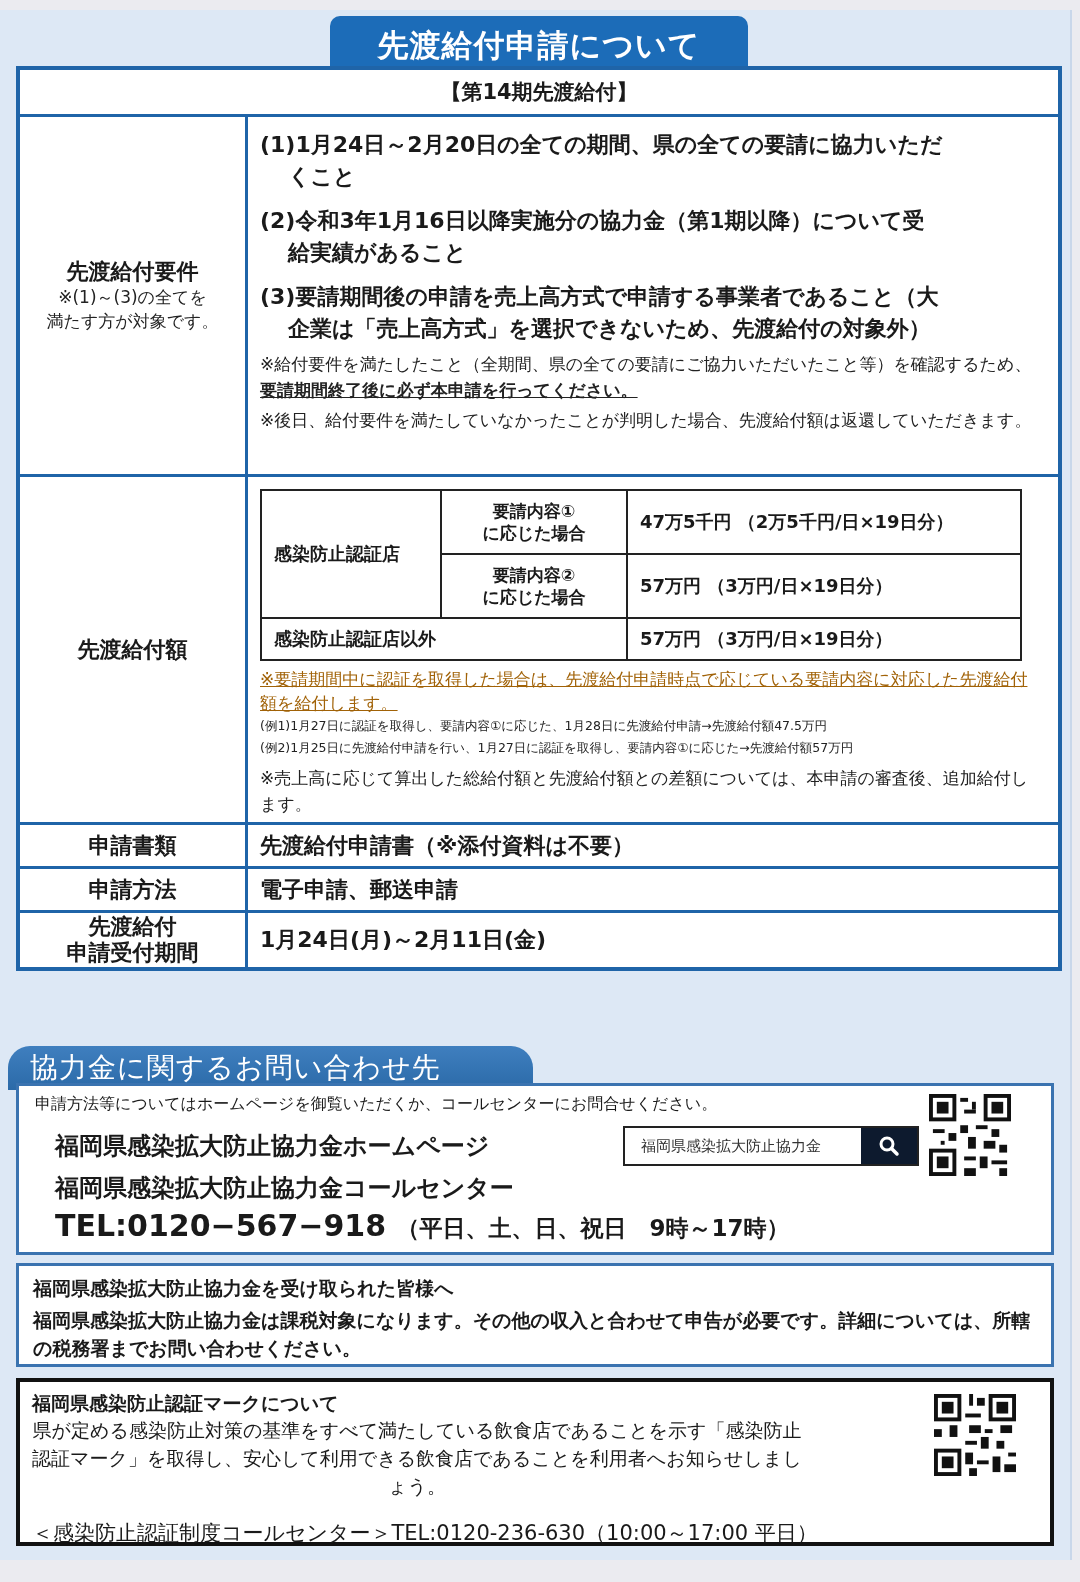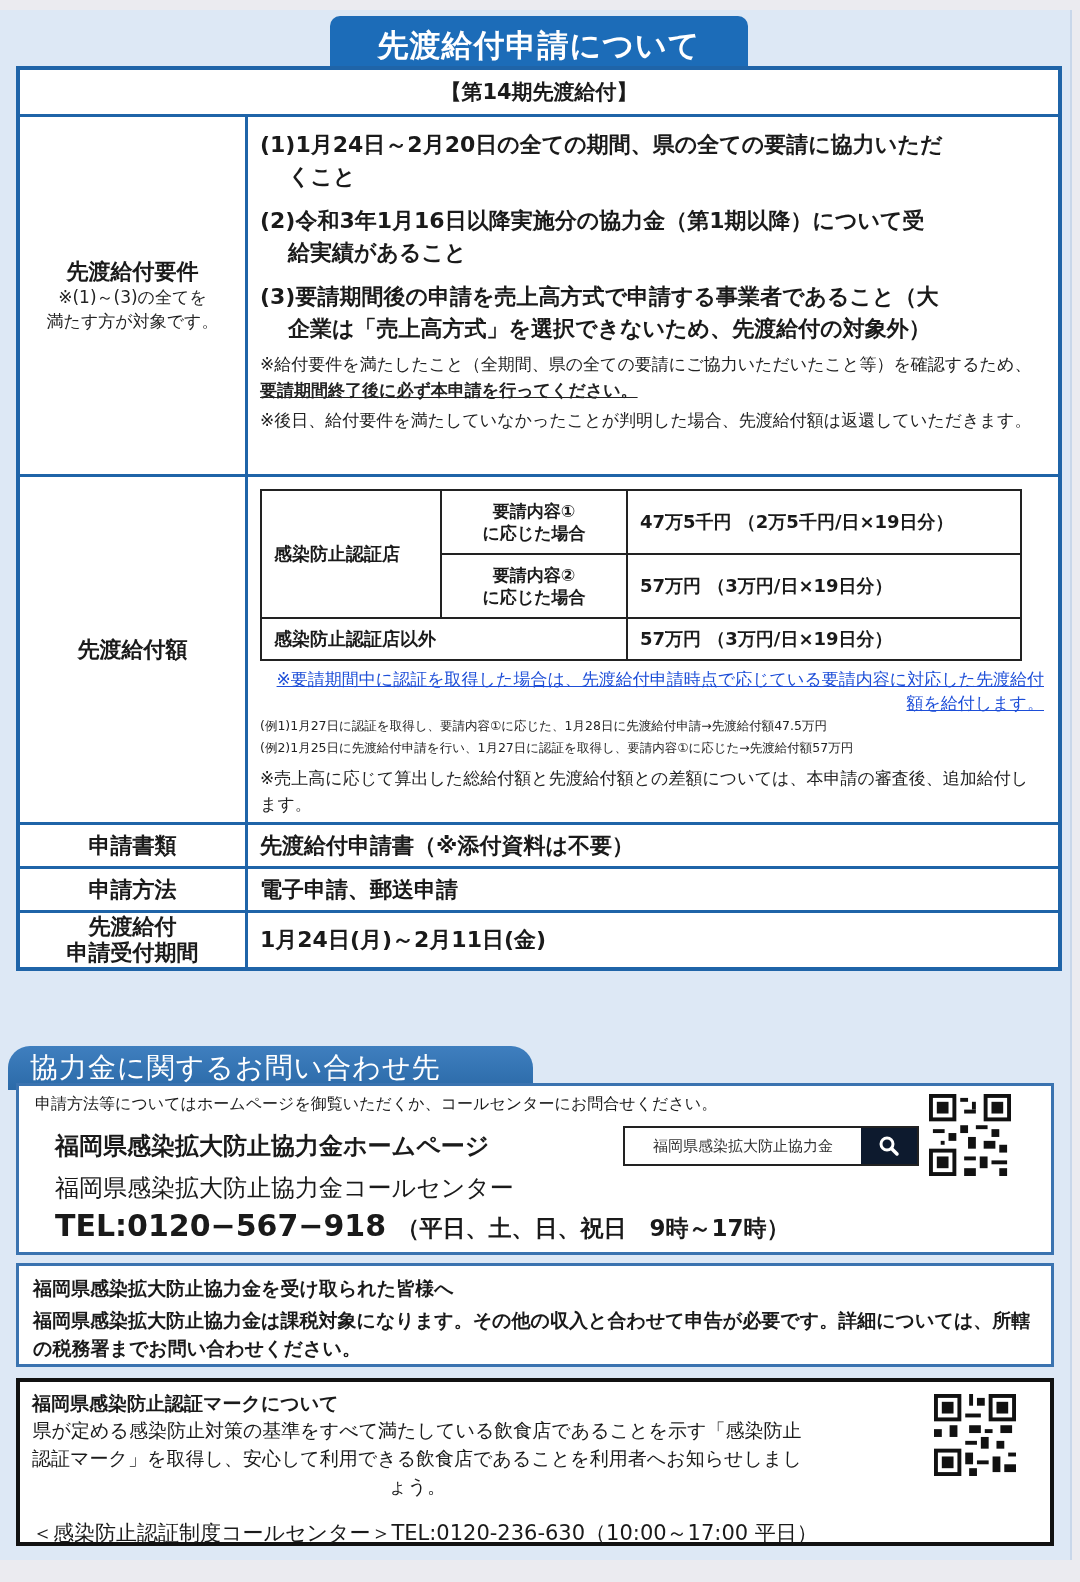--- a/index.html
+++ b/index.html
@@ -39,45 +39,45 @@
   .lcell .lt { font-size: 22px; font-weight: bold; line-height: 26px; }
   .lcell .ls { font-size: 17px; line-height: 24px; color: #222; }
   .rcell { flex: 1; padding: 6px 14px 6px 12px; }
   .req-item { font-size: 22px; font-weight: bold; line-height: 32px; margin-bottom: 12px; }
   .req-item .cont { padding-left: 28px; display: block; }
   .note { font-size: 17px; line-height: 26px; color: #222; margin-bottom: 4px; }
   .note u { font-weight: bold; }
   .amt-table { border-collapse: collapse; margin: 6px 0 6px 0; width: 762px; }
   .amt-table td { border: 2px solid #222; font-size: 18px; font-weight: bold; padding: 0 12px; }
   .amt-table .c2 { text-align: center; line-height: 22px; font-size: 17px; }
-  .red-note { color: #1d4ed8; font-size: 17px; line-height: 24px; text-decoration: underline; text-align: right; }
+  .red-note { color: #a16207; font-size: 17px; line-height: 24px; text-decoration: underline; }
   .ex { font-size: 12.5px; line-height: 22px; color: #222; }
   .simple-row .lcell .lt { font-size: 22px; }
   .simple-row .rcell { font-size: 22px; font-weight: bold; display: flex; align-items: center; }
 
   .contact-tab {
     position: absolute; left: 8px; top: 1036px; width: 525px; height: 44px;
     background: linear-gradient(#3f7fbf, #2b6aa8);
     border-radius: 22px 22px 0 0; color: #fff;
     font-size: 28px; line-height: 44px; padding-left: 22px; letter-spacing: 1px;
   }
   .contact-box {
     position: absolute; left: 16px; top: 1073px; width: 1038px; height: 172px;
     background: #fff; border: 3px solid #3a73b0;
   }
   .contact-box .intro { position: absolute; left: 16px; top: 8px; font-size: 16px; }
   .contact-box .hp { position: absolute; left: 36px; top: 44px; font-size: 24px; font-weight: bold; }
-  .contact-box .cc { position: absolute; left: 36px; top: 86px; font-size: 24px; font-weight: normal; }
+  .contact-box .cc { position: absolute; left: 36px; top: 86px; font-size: 24px; font-weight: bold; }
   .contact-box .tel { position: absolute; left: 36px; top: 122px; font-size: 30px; font-weight: bold; }
   .contact-box .tel .hrs { font-size: 23px; }
   .search-box {
     position: absolute; left: 604px; top: 40px; width: 296px; height: 40px;
     border: 2px solid #222; display: flex;
   }
-  .search-box .txt { flex: 1; font-size: 15px; line-height: 36px; padding-left: 28px; color: #333; }
+  .search-box .txt { flex: 1; font-size: 15px; line-height: 36px; padding-left: 16px; color: #333; }
   .search-box .btn { width: 56px; background: #0d1a2e; display: flex; align-items: center; justify-content: center; }
   .qr { position: absolute; background: #fff; }
 
   .tax-box {
     position: absolute; left: 16px; top: 1253px; width: 1038px; height: 104px;
     background: #fff; border: 3px solid #3a73b0; padding: 8px 14px;
   }
   .tax-box .t1 { font-size: 19px; font-weight: bold; line-height: 28px; }
   .tax-box .t2 { font-size: 19px; font-weight: bold; line-height: 28px; margin-top: 4px; }
 

